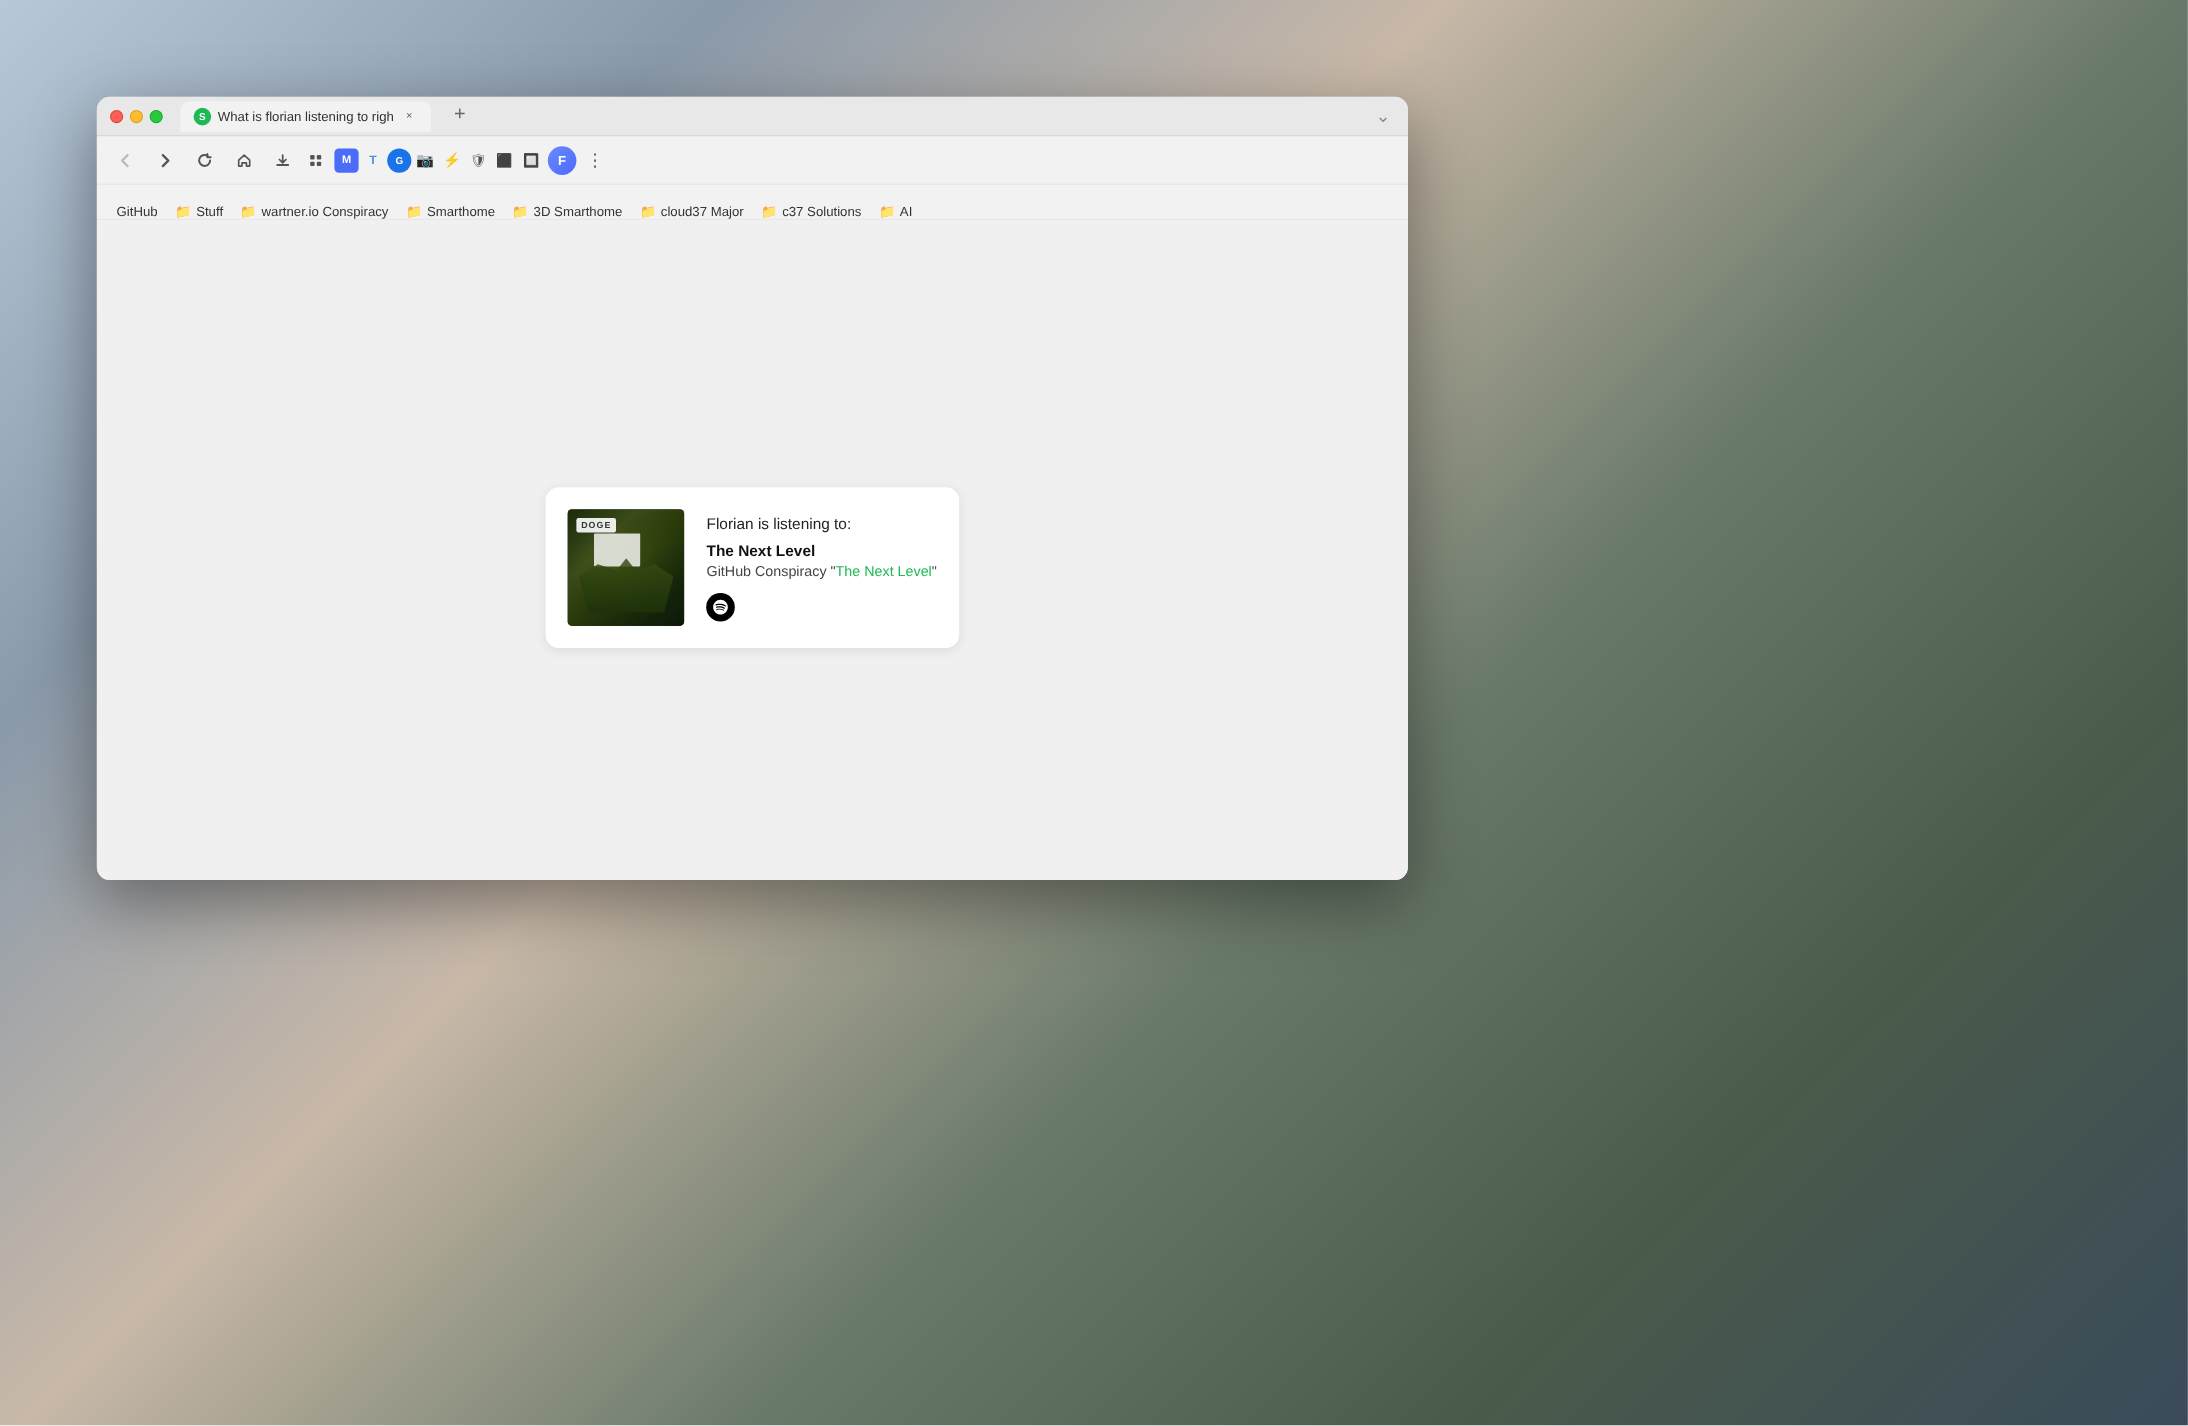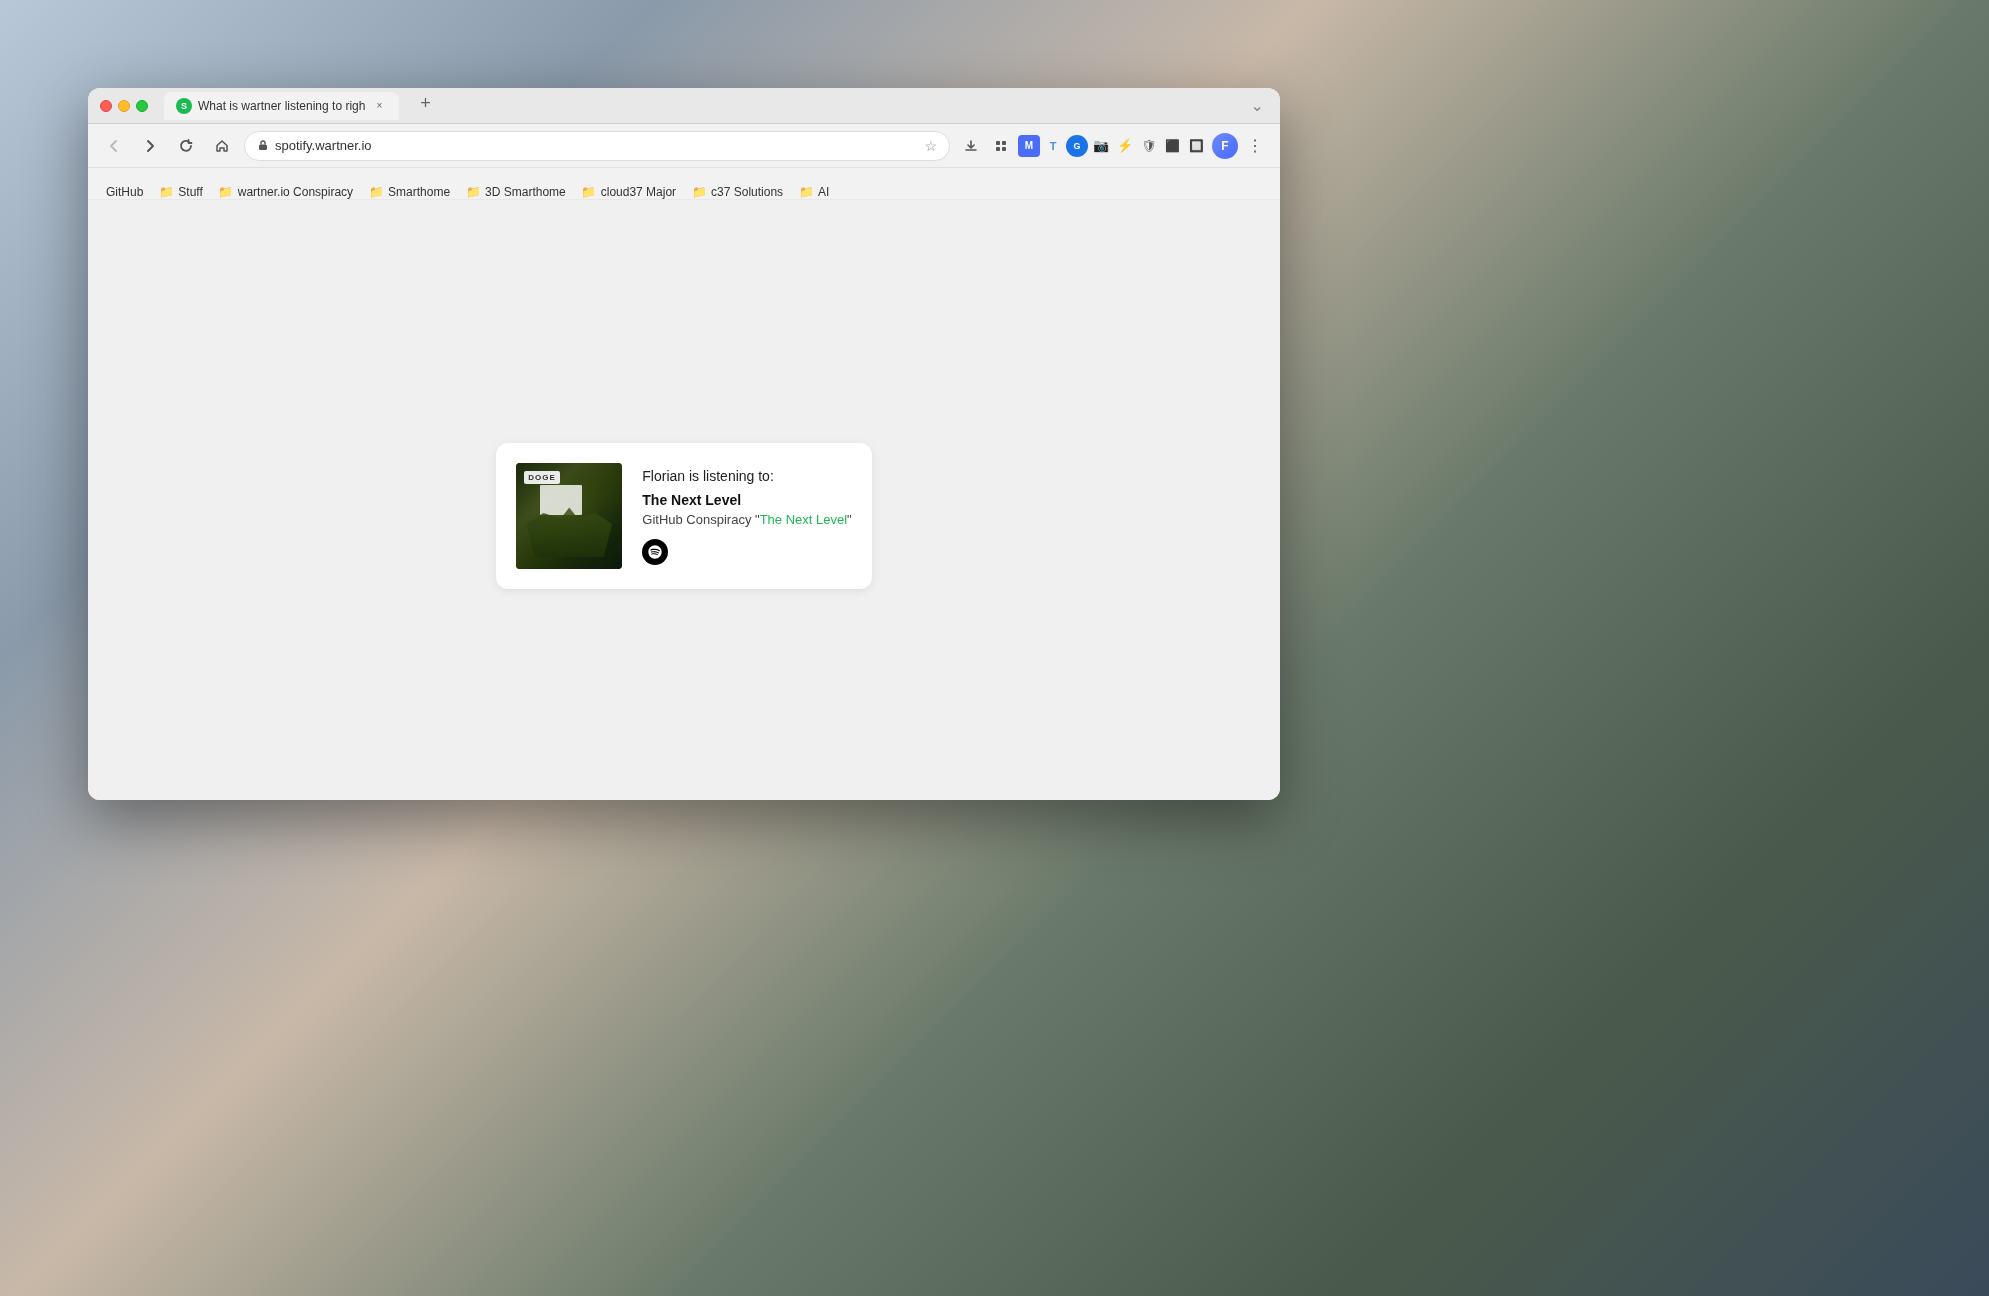--- a/index.html
+++ b/index.html
@@ -390,21 +390,21 @@
     <div class="traffic-lights">
       <div class="traffic-light tl-close"></div>
       <div class="traffic-light tl-minimize"></div>
       <div class="traffic-light tl-maximize"></div>
     </div>
 
     <div class="tab">
       <div class="tab-favicon">
         <span>S</span>
       </div>
-      <span class="tab-title">What is wartner listening to righ</span>
+      <span class="tab-title">What is florian listening to righ</span>
       <div class="tab-close">×</div>
     </div>
 
     <div class="tab-new">+</div>
 
     <div style="flex:1"></div>
     <div style="color:#888; font-size:16px; cursor:pointer; padding:4px;">⌄</div>
   </div>
 
   <div class="nav-bar">
@@ -423,30 +423,20 @@
           <path d="M12 7A5 5 0 1 1 9.5 2.5" stroke="#555" stroke-width="1.8" stroke-linecap="round"></path>
           <path d="M9.5 1V4H12.5" stroke="#555" stroke-width="1.8" stroke-linecap="round" stroke-linejoin="round"></path>
         </svg>
     </div>
     <div class="nav-btn">
       <svg width="14" height="14" viewBox="0 0 14 14" fill="none">
           <path d="M2 6.5L7 2L12 6.5V12H9V9H5V12H2V6.5Z" stroke="#555" stroke-width="1.5" stroke-linejoin="round"></path>
         </svg>
     </div>
 
-    <div class="address-bar-container">
-      <span class="address-bar-lock">
-        <svg width="12" height="12" viewBox="0 0 12 12" fill="none">
-            <rect x="2" y="5.5" width="8" height="5.5" rx="1.5" fill="#555"></rect>
-            <path d="M4 5.5V4a2 2 0 0 1 4 0v1.5" stroke="#555" stroke-width="1.4"></path>
-          </svg>
-      </span>
-      <input class="address-bar-input" type="text" value="spotify.wartner.io" style="">
-      <span style="color:#888; font-size:14px; cursor:pointer;">☆</span>
-    </div>
 
     <div class="nav-actions">
       <div class="nav-icon-btn">
         <svg width="14" height="14" viewBox="0 0 14 14" fill="none">
             <path d="M7 2v7M4 6l3 3 3-3M2 11h10" stroke="#555" stroke-width="1.6" stroke-linecap="round" stroke-linejoin="round"></path>
           </svg>
       </div>
       <div class="nav-icon-btn" style="color:#555;">
         <svg width="14" height="14" viewBox="0 0 14 14" fill="none">
             <rect x="2" y="2" width="4" height="4" rx="1" fill="#555"></rect>

